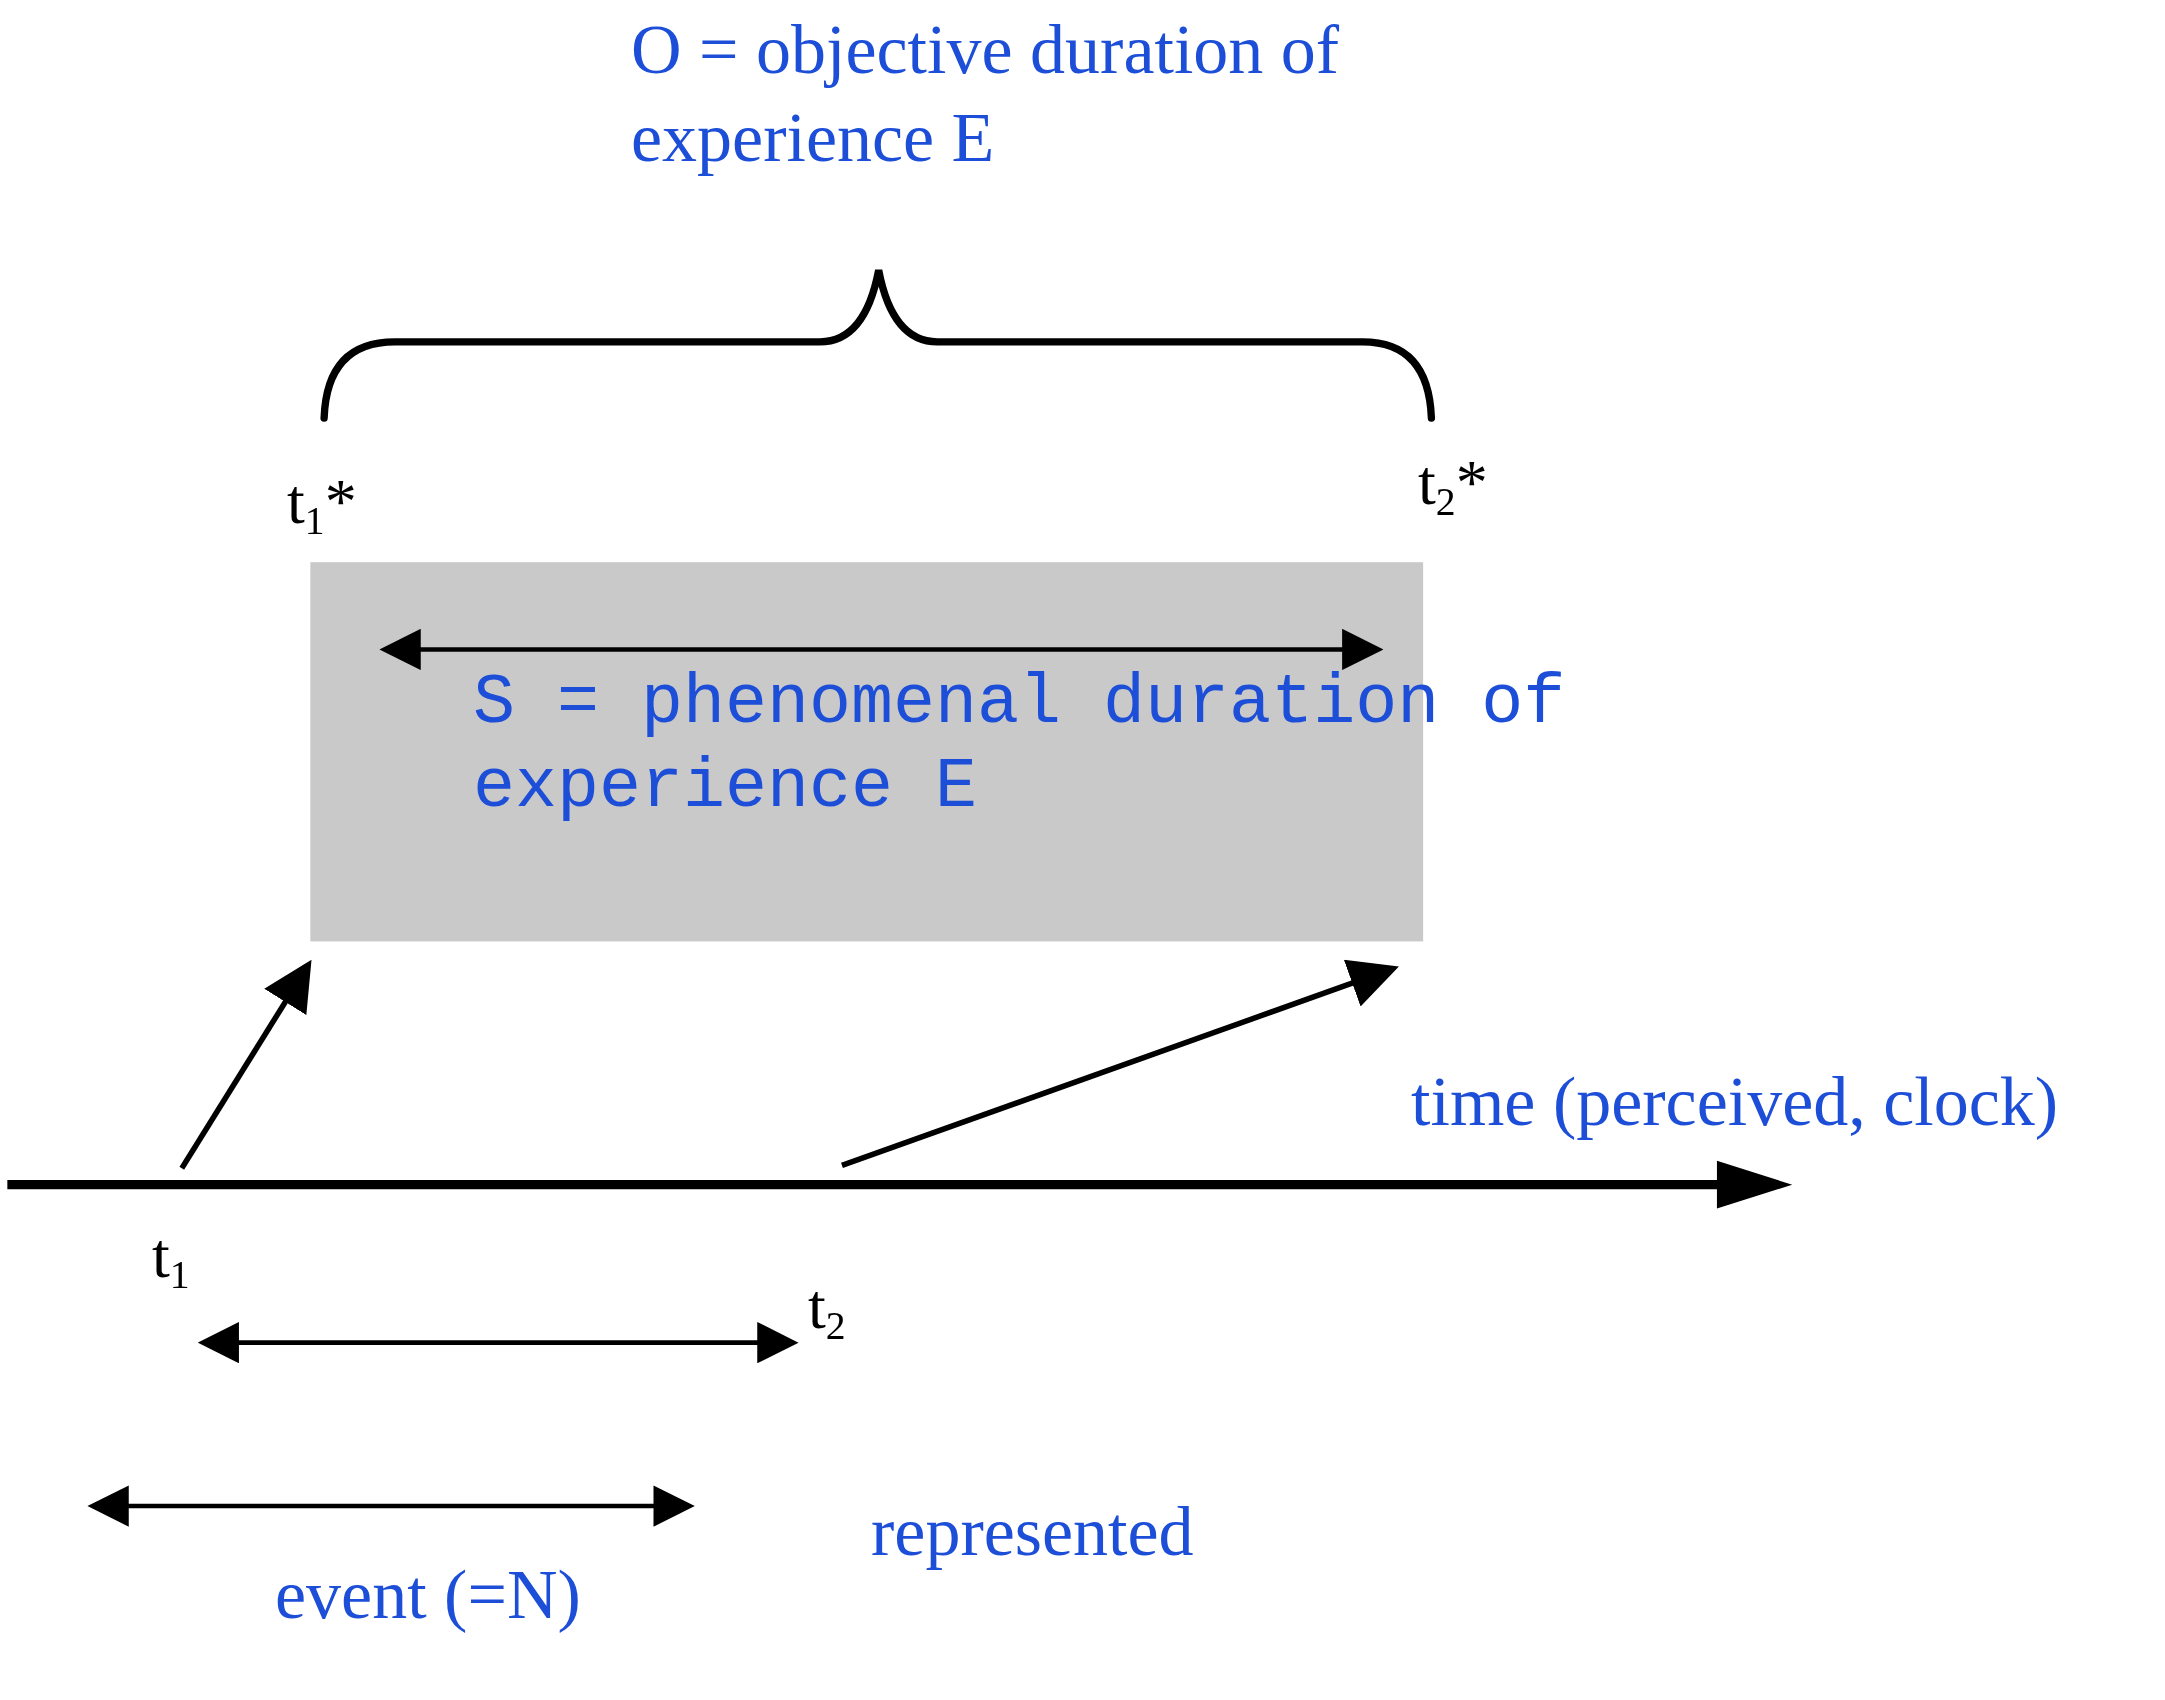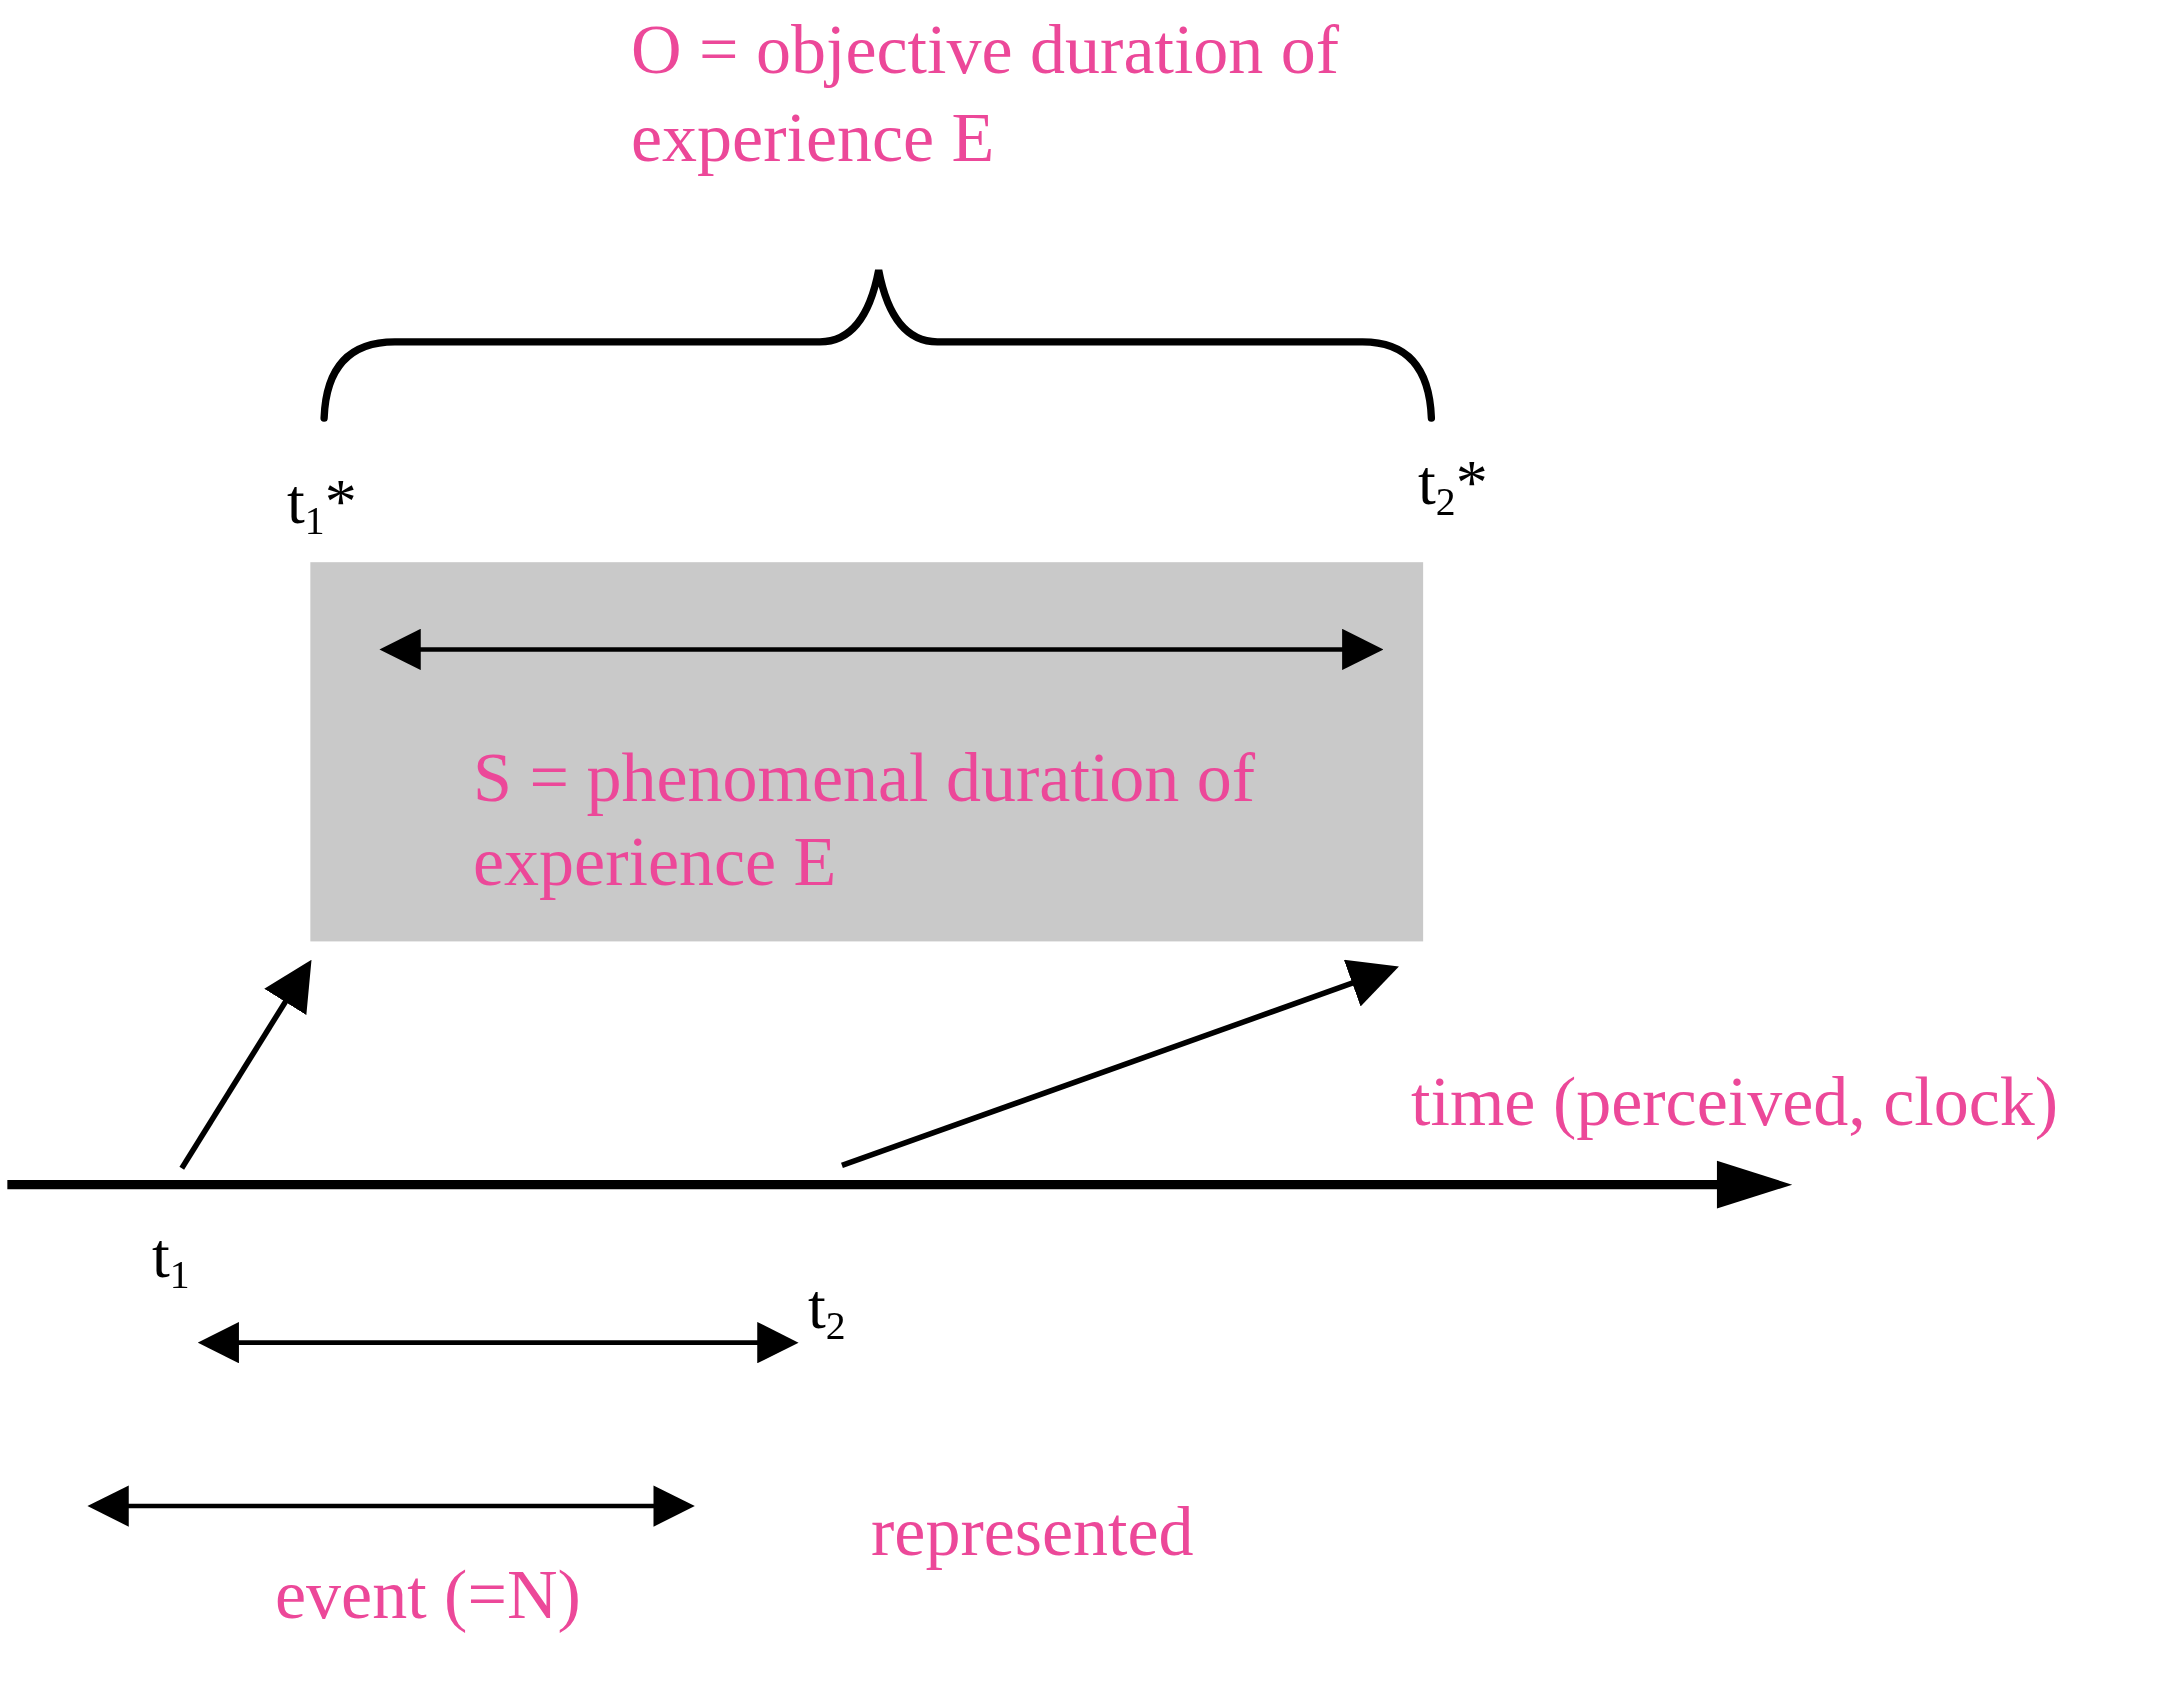--- a/index.html
+++ b/index.html
@@ -21,21 +21,21 @@
     left: 0;
     top: 0;
     width: 2165px;
     height: 1701px;
   }
   .lbl {
     position: absolute;
     font-size: 70px;
     line-height: 88px;
     white-space: nowrap;
-    color: #ec4899;
+    color: #1d4ed8;
   }
   .lbl .ln { display: block; }
   .s-lbl { line-height: 84px; }
   .tmark {
     position: absolute;
     font-size: 64px;
     line-height: 73px;
     white-space: nowrap;
   }
   .tmark sub {
@@ -83,21 +83,21 @@
   </div>
 
   <div class="tmark" style="left:287px; top:465px;">
     <span>t</span><sub>1</sub><span class="star">*</span>
   </div>
 
   <div class="tmark" style="left:1408px; top:446px;margin-left:10px;">
     <span>t</span><sub>2</sub><span class="star">*</span>
   </div>
 
-  <div class="lbl s-lbl" style="left:473px; top:736px;">
+  <div class="lbl s-lbl" style="left:473px; top:662px;font-family:Liberation Mono, monospace;">
     <span class="ln">S = phenomenal duration of</span>
     <span class="ln">experience E</span>
   </div>
 
   <div class="lbl" style="left:1411px; top:1058px;">time (perceived, clock)</div>
 
   <div class="tmark" style="left:152px; top:1219px;">
     <span>t</span><sub>1</sub>
   </div>
 

